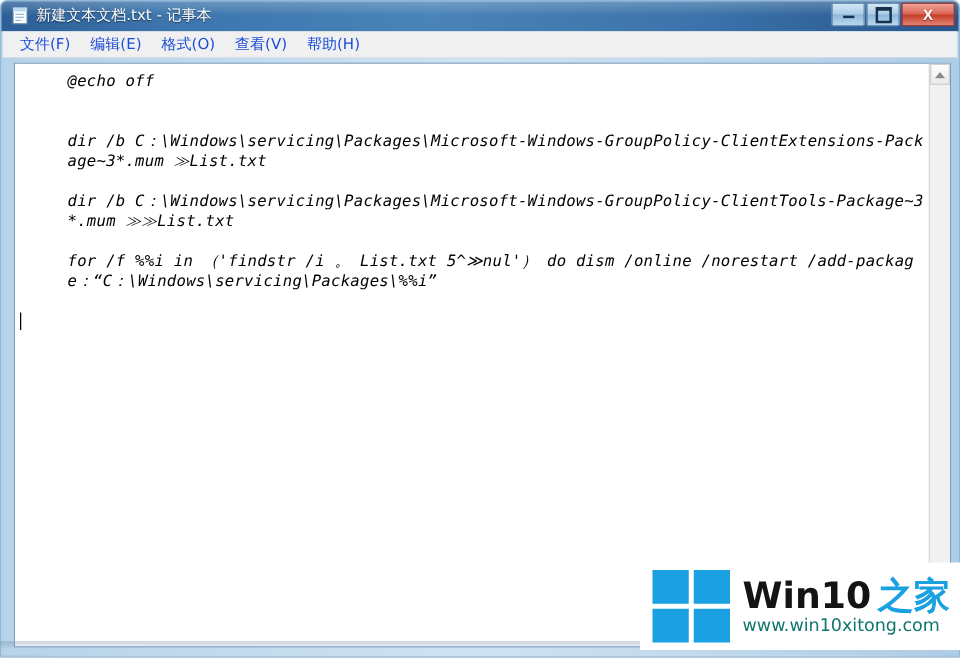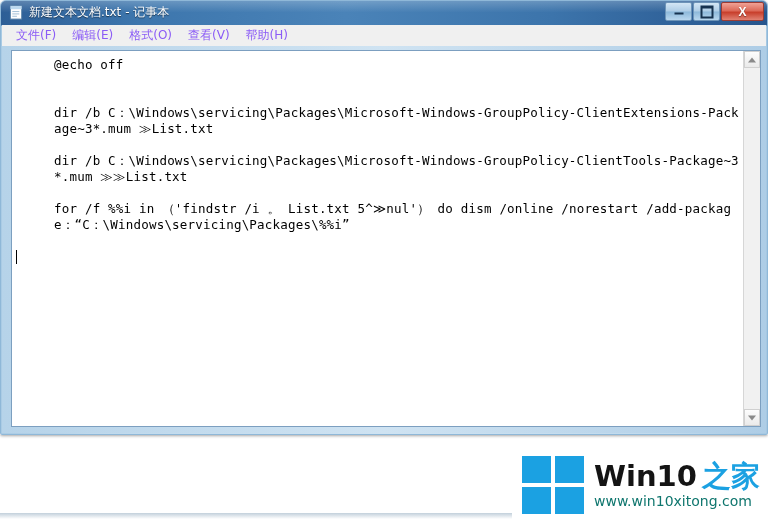--- a/index.html
+++ b/index.html
@@ -9,21 +9,21 @@
     font-family:"Liberation Sans",sans-serif;
     -webkit-font-smoothing:none;
   }
   .desktop{
     position:absolute;inset:0;
     background:#ffffff;
   }
 
   
   .window{
-    position:absolute;left:0;top:0;width:768px;height:435px;
+    position:absolute;left:0;top:0;width:768px;height:526px;
     box-sizing:border-box;
     border:1px solid #8fb8d8;
     background:linear-gradient(to right,#aacbe4 0%,#bfd9ec 12%,#cfe3f2 50%,#bfd9ec 88%,#a6c8e2 100%);
     border-radius:6px 6px 2px 2px;
     box-shadow:0 1px 3px rgba(0,0,0,.35);
   }
   .titlebar{
     position:absolute;left:0;top:0;right:0;height:24px;
     background:linear-gradient(to bottom,#3f72ab 0%,#2f5f98 45%,#2b5a93 55%,#4a80b5 100%);
     background-image:
@@ -69,21 +69,21 @@
 
   
   .menubar{
     position:absolute;left:1px;right:1px;top:24px;height:21px;
     background:#f0f0f0;
     border-bottom:1px solid #dcdcdc;
     display:flex;align-items:center;
     padding-left:6px;
   }
   .menuitem{
-    font-size:12px;color:#8b5cf6;
+    font-size:12px;color:#1d4ed8;
     padding:2px 8px;
     white-space:nowrap;
     font-family:"DejaVu Sans","Liberation Sans",sans-serif;
   }
 
   
   .clientpad{
     position:absolute;left:1px;right:1px;top:45px;bottom:1px;
     background:linear-gradient(to right,#b6d3e9 0%,#cfe3f2 50%,#aecde6 100%);
     padding:4px 5px 5px 9px;
@@ -94,20 +94,21 @@
     background:#ffffff;
     border:1px solid #7c9fc0;
     box-sizing:border-box;
     overflow:hidden;
   }
   .textbody{
     position:absolute;left:0;top:0;right:17px;bottom:0;
     padding:6px 2px 0 2px;
     box-sizing:border-box;
     overflow:hidden;
+    font-style:italic;
   }
   .codeline{
     font-family:"DejaVu Sans Mono","Liberation Mono",monospace;
     font-size:12.5px;
     line-height:16px;
     color:#000000;
     white-space:pre-wrap;
     word-break:break-all;
     letter-spacing:.2px;
   }

